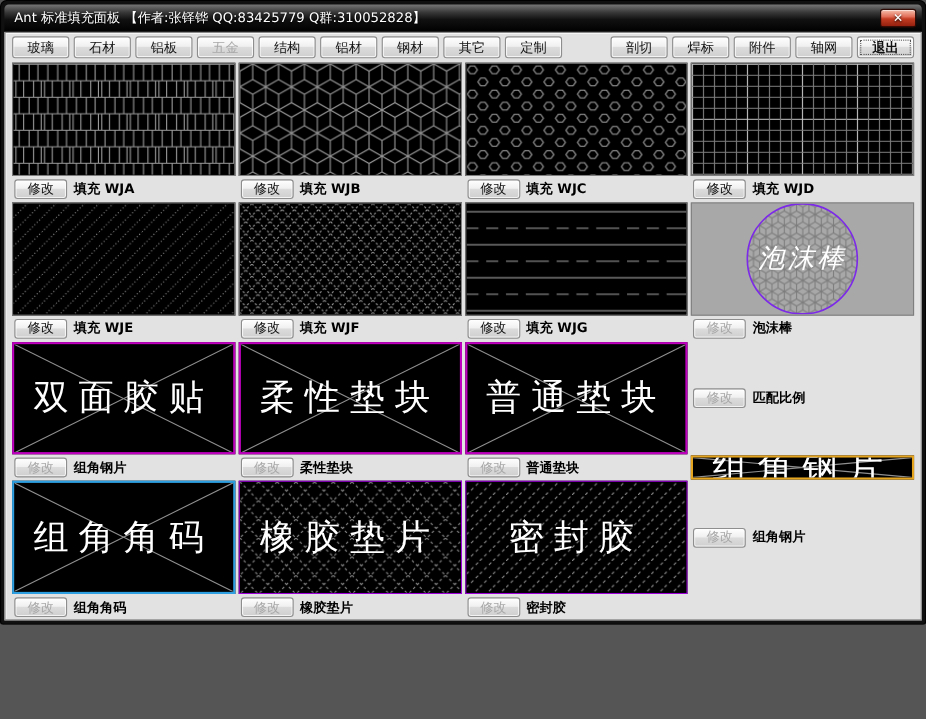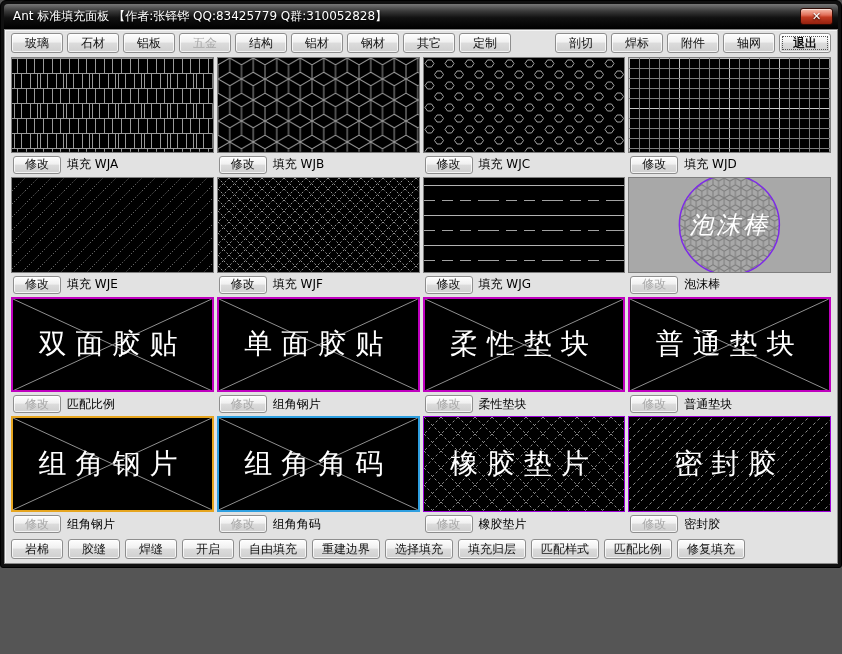--- a/index.html
+++ b/index.html
@@ -53,25 +53,25 @@
   .tile{position:relative;overflow:hidden;background:#000;border:1px solid #7e7e7e;}
   .tile .fill{position:absolute;inset:0;width:100%;height:100%;display:block;}
   .t-magenta{border:2px solid #bf00bf;}
   .t-orange{border:2px solid #e6a51f;}
   .t-blue{border:2px solid #2e9fe0;}
   .t-violet{border:1px solid #9b00d8;}
   .t-foam{background:#a8a8a8;}
   .overlay{
     position:absolute;inset:0;display:flex;align-items:center;justify-content:center;
     color:#fff;font-family:"DejaVu Serif","Liberation Serif",serif;
-    font-size:28px;letter-spacing:9px;pointer-events:none;white-space:nowrap;
+    font-size:32px;letter-spacing:9px;pointer-events:none;white-space:nowrap;
   }
   .overlay.foam{font-size:24px;letter-spacing:3px;font-style:italic;}
   .strip{display:flex;align-items:center;gap:6px;padding-left:2px;}
-  .cap{font-size:12px;color:#000;white-space:nowrap;}
+  .cap{font-size:12px;color:#000;white-space:nowrap;font-weight:bold;}
   .defs{position:absolute;width:0;height:0;}
 </style>
 </head>
 <body>
 
 <svg class="defs" aria-hidden="true">
   <defs>
     <pattern id="p-brick" width="26" height="30" patternUnits="userSpaceOnUse">
       <path d="M0 .5H26M0 15.5H26M5.5 0V15M14.5 0V15M22.5 0V15M2.5 15V30M9.5 15V30M18.5 15V30M25.5 15V30" stroke="#9a9a9a" fill="none"></path>
     </pattern>
@@ -236,36 +236,28 @@
             <line x1="0" y1="100%" x2="100%" y2="0" stroke="#8f8f8f"></line>
           </svg>
         <span class="overlay">双面胶贴</span>
       </div>
       <div class="tile t-magenta">
         <svg class="fill">
             <rect width="100%" height="100%" fill="#000"></rect>
             <line x1="0" y1="0" x2="100%" y2="100%" stroke="#8f8f8f"></line>
             <line x1="0" y1="100%" x2="100%" y2="0" stroke="#8f8f8f"></line>
           </svg>
-        <span class="overlay">单面胶贴</span>
+        <span class="overlay">柔性垫块</span>
       </div>
       <div class="tile t-magenta">
         <svg class="fill">
             <rect width="100%" height="100%" fill="#000"></rect>
             <line x1="0" y1="0" x2="100%" y2="100%" stroke="#8f8f8f"></line>
             <line x1="0" y1="100%" x2="100%" y2="0" stroke="#8f8f8f"></line>
           </svg>
-        <span class="overlay">柔性垫块</span>
-      </div>
-      <div class="tile t-magenta">
-        <svg class="fill">
-            <rect width="100%" height="100%" fill="#000"></rect>
-            <line x1="0" y1="0" x2="100%" y2="100%" stroke="#8f8f8f"></line>
-            <line x1="0" y1="100%" x2="100%" y2="0" stroke="#8f8f8f"></line>
-          </svg>
         <span class="overlay">普通垫块</span>
       </div>
 
       <div class="strip">
         <button class="btn sm disabled">修改</button>
         <span class="cap">匹配比例</span>
       </div>
       <div class="strip">
         <button class="btn sm disabled">修改</button>
         <span class="cap">组角钢片</span>
@@ -322,28 +314,15 @@
         <button class="btn sm disabled">修改</button>
         <span class="cap">橡胶垫片</span>
       </div>
       <div class="strip">
         <button class="btn sm disabled">修改</button>
         <span class="cap">密封胶</span>
       </div>
 
     </div>
 
-    <div class="toolbar bottom">
-      <button class="btn">岩棉</button>
-      <button class="btn">胶缝</button>
-      <button class="btn">焊缝</button>
-      <button class="btn">开启</button>
-      <button class="btn">自由填充</button>
-      <button class="btn">重建边界</button>
-      <button class="btn">选择填充</button>
-      <button class="btn">填充归层</button>
-      <button class="btn">匹配样式</button>
-      <button class="btn">匹配比例</button>
-      <button class="btn">修复填充</button>
-    </div>
 
   </div>
 </div>
 
 </body></html>

